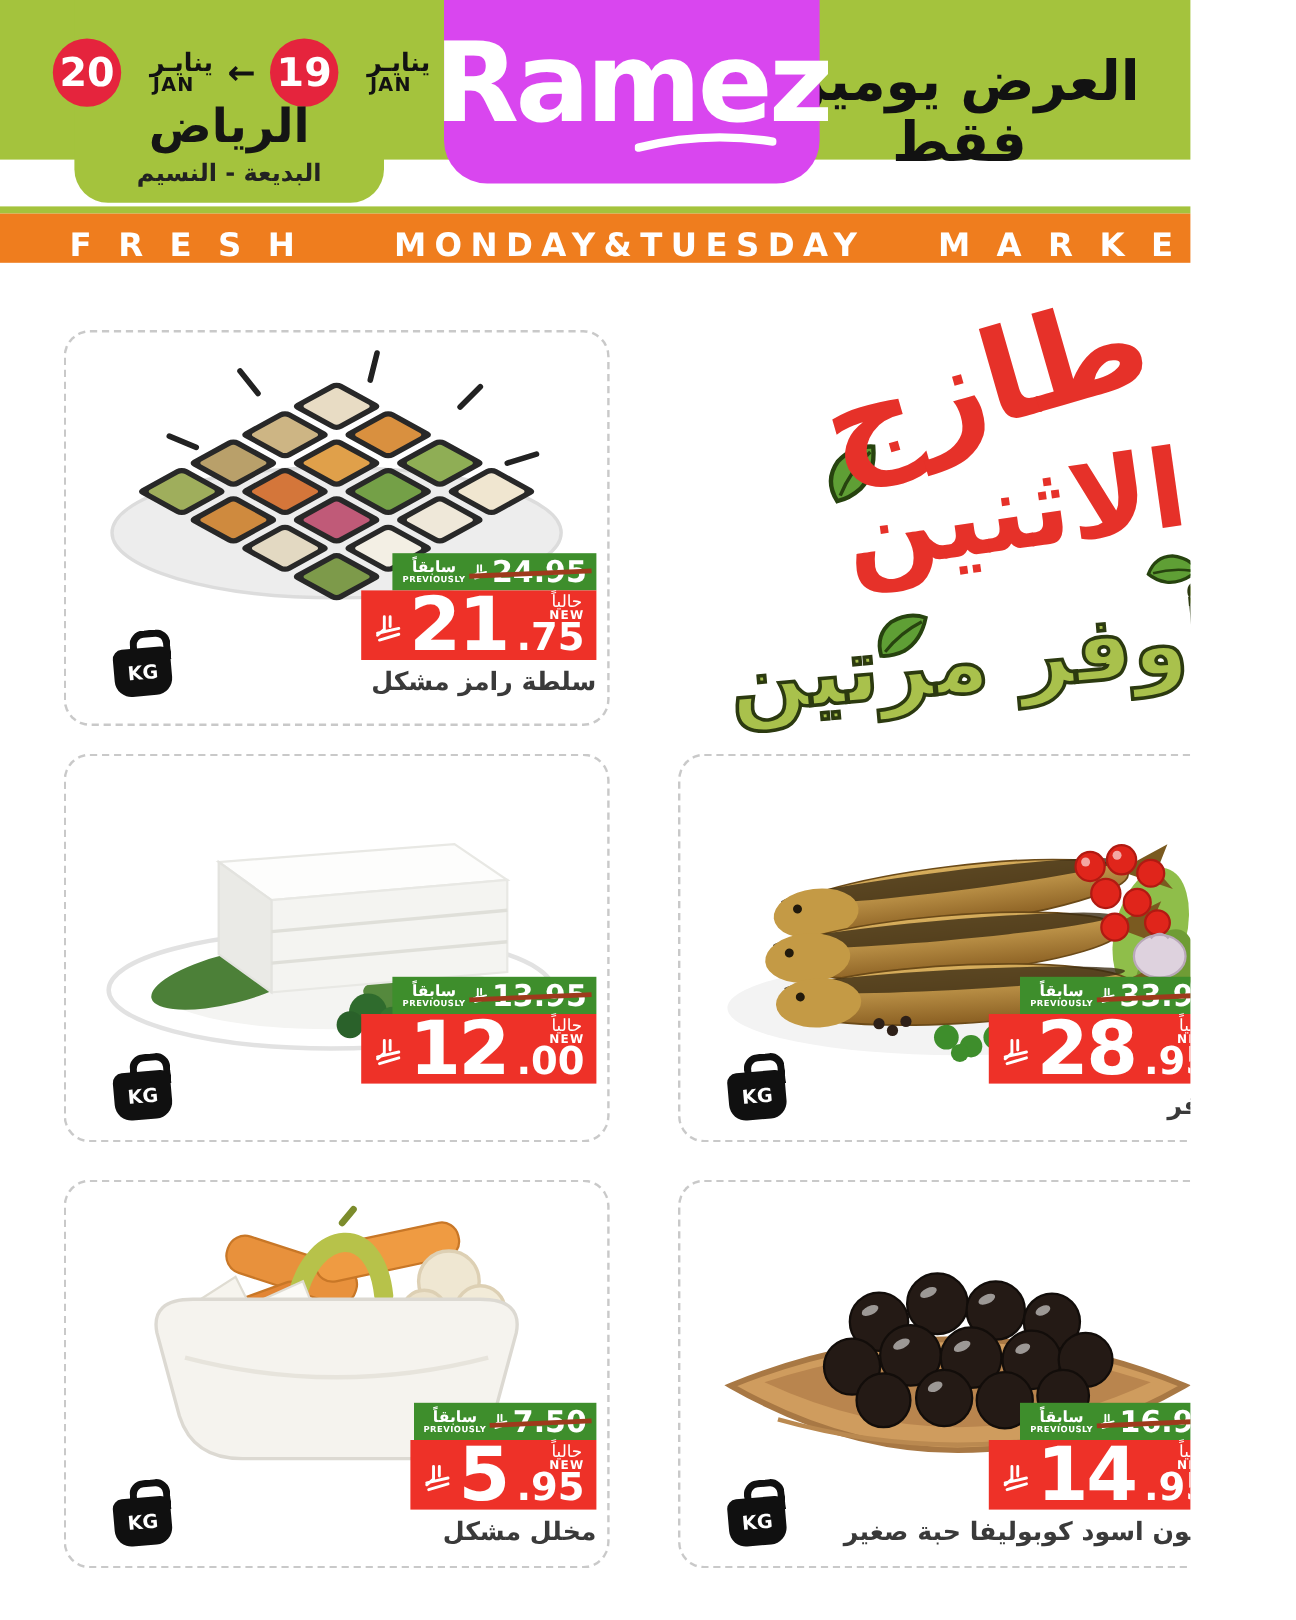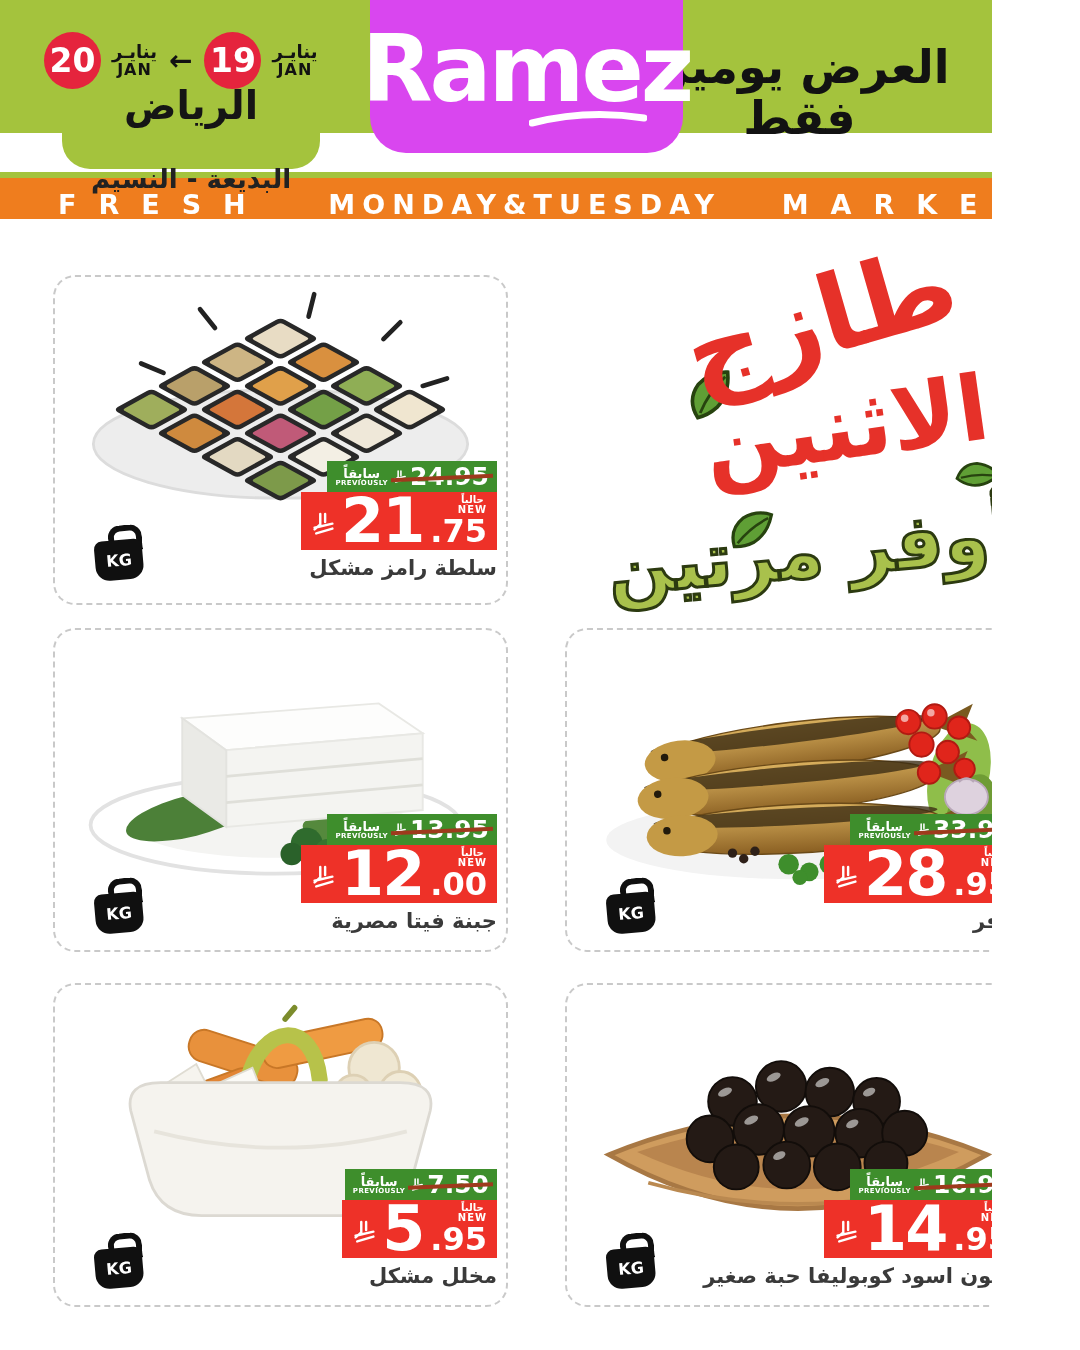--- a/index.html
+++ b/index.html
@@ -6,25 +6,25 @@
   body{width:1080px;height:1350px;font-family:"DejaVu Sans","Liberation Sans",sans-serif;}
   .page{position:relative;width:992px;height:1350px;background:#fff;overflow:hidden;}
 
   
   .green-band{position:absolute;left:0;top:0;width:1080px;height:133px;background:#a4c33d;}
   .loc-tab{position:absolute;left:62px;top:0;width:258px;height:169px;background:#a4c33d;border-radius:0 0 28px 28px;}
   .dates{position:absolute;left:44px;top:32px;display:flex;align-items:center;gap:11px;z-index:3;}
   .day-circle{width:57px;height:57px;border-radius:50%;background:#e5243d;color:#fff;
     font-size:33px;font-weight:bold;display:flex;align-items:center;justify-content:center;}
   .month{text-align:center;line-height:1.05;font-weight:bold;color:#121212;}
-  .month-ar{font-size:18px;direction:rtl;}
+  .month-ar{font-size:21px;direction:rtl;margin-left:13px;}
   .month-en{font-size:16px;letter-spacing:1px;}
   .arrow{font-size:28px;font-weight:bold;color:#121212;margin:0 1px;}
   .city{position:absolute;left:62px;top:86px;width:258px;text-align:center;font-size:39px;font-weight:bold;color:#151515;direction:rtl;z-index:3;line-height:1;}
-  .branch{position:absolute;left:62px;top:132px;width:258px;text-align:center;font-size:26px;font-weight:bold;color:#222;direction:rtl;z-index:3;margin-top:32px;}
+  .branch{position:absolute;left:62px;top:132px;width:258px;text-align:center;font-size:20px;font-weight:bold;color:#222;direction:rtl;z-index:3;}
   .logo-box{position:absolute;left:370px;top:0;width:313px;height:153px;background:#d946ef;
     border-radius:0 0 36px 36px;display:flex;align-items:center;justify-content:center;z-index:2;}
   .logo-text{color:#fff;font-size:92px;font-weight:bold;letter-spacing:-3px;line-height:1;padding-bottom:14px;}
   .logo-swoosh{position:absolute;right:36px;bottom:26px;width:118px;height:20px;}
   .offer{position:absolute;right:15px;top:42px;width:355px;text-align:center;font-size:46px;font-weight:bold;color:#121212;direction:rtl;line-height:1.1;}
 
   
   .green-line{position:absolute;left:0;top:172px;width:1080px;height:6px;background:#a4c33d;}
   .orange-banner{position:absolute;left:0;top:178px;width:1080px;height:41px;background:#ef7d1e;
     color:#fff;display:flex;align-items:center;justify-content:space-between;box-sizing:border-box;
@@ -48,21 +48,21 @@
   .prev-ar{font-size:13px;font-weight:bold;direction:rtl;}
   .prev-en{font-size:7px;font-weight:bold;letter-spacing:.4px;}
   .old-wrap{position:relative;display:flex;align-items:center;gap:4px;}
   .old-price{font-size:25px;font-weight:bold;color:#fff;line-height:1;}
   .strike{position:absolute;left:-3px;right:-4px;top:46%;height:3.5px;background:#9e3a1c;transform:rotate(-2.5deg);}
   .new-badge{position:relative;display:flex;align-items:flex-end;background:#ee3128;height:58px;
     box-sizing:border-box;padding:0 10px 5px 12px;gap:7px;}
   .price-main{font-size:62px;line-height:48px;font-weight:bold;color:#fff;letter-spacing:-2px;}
   .price-frac{font-size:32px;line-height:27px;font-weight:bold;color:#fff;}
   .now-labels{position:absolute;top:3px;right:10px;text-align:center;color:#fff;line-height:1;}
-  .now-ar{font-size:10px;font-weight:bold;direction:rtl;}
+  .now-ar{font-size:14px;font-weight:normal;direction:rtl;}
   .now-en{font-size:10px;font-weight:bold;letter-spacing:1px;}
   .product-name{margin-top:6px;font-size:21px;font-weight:bold;color:#3a3a3a;direction:rtl;white-space:nowrap;line-height:1.15;}
 
   .riyal{display:block;}
   .riyal path{stroke:#fff;fill:none;stroke-linecap:round;}
   .riyal-sm{width:12px;height:14px;}
   .riyal-sm path{stroke-width:3.4;}
   .riyal-lg{width:21px;height:25px;margin-bottom:8px;}
   .riyal-lg path{stroke-width:3;}
 
@@ -261,21 +261,20 @@
         <div class="now-labels">
           <div class="now-ar">حالياً</div>
           <div class="now-en">NEW</div>
         </div>
         <svg class="riyal riyal-lg" viewBox="0 0 26 30">
             <path d="M9 2 V15 L2 21 M15 2 V12 M2 19 L24 14 M4 26 L24 20"></path>
           </svg>
         <span class="price-main">12</span>
         <span class="price-frac">.00</span>
       </div>
-      <div class="product-name">جبنة فيتا مصرية</div>
     </div>
     <div class="kg">
       <span class="kg-handle"></span>
       <span class="kg-body">
         <span class="kg-text">KG</span>
       </span>
     </div>
   </section>
 
   <section class="card" id="card-fish">

